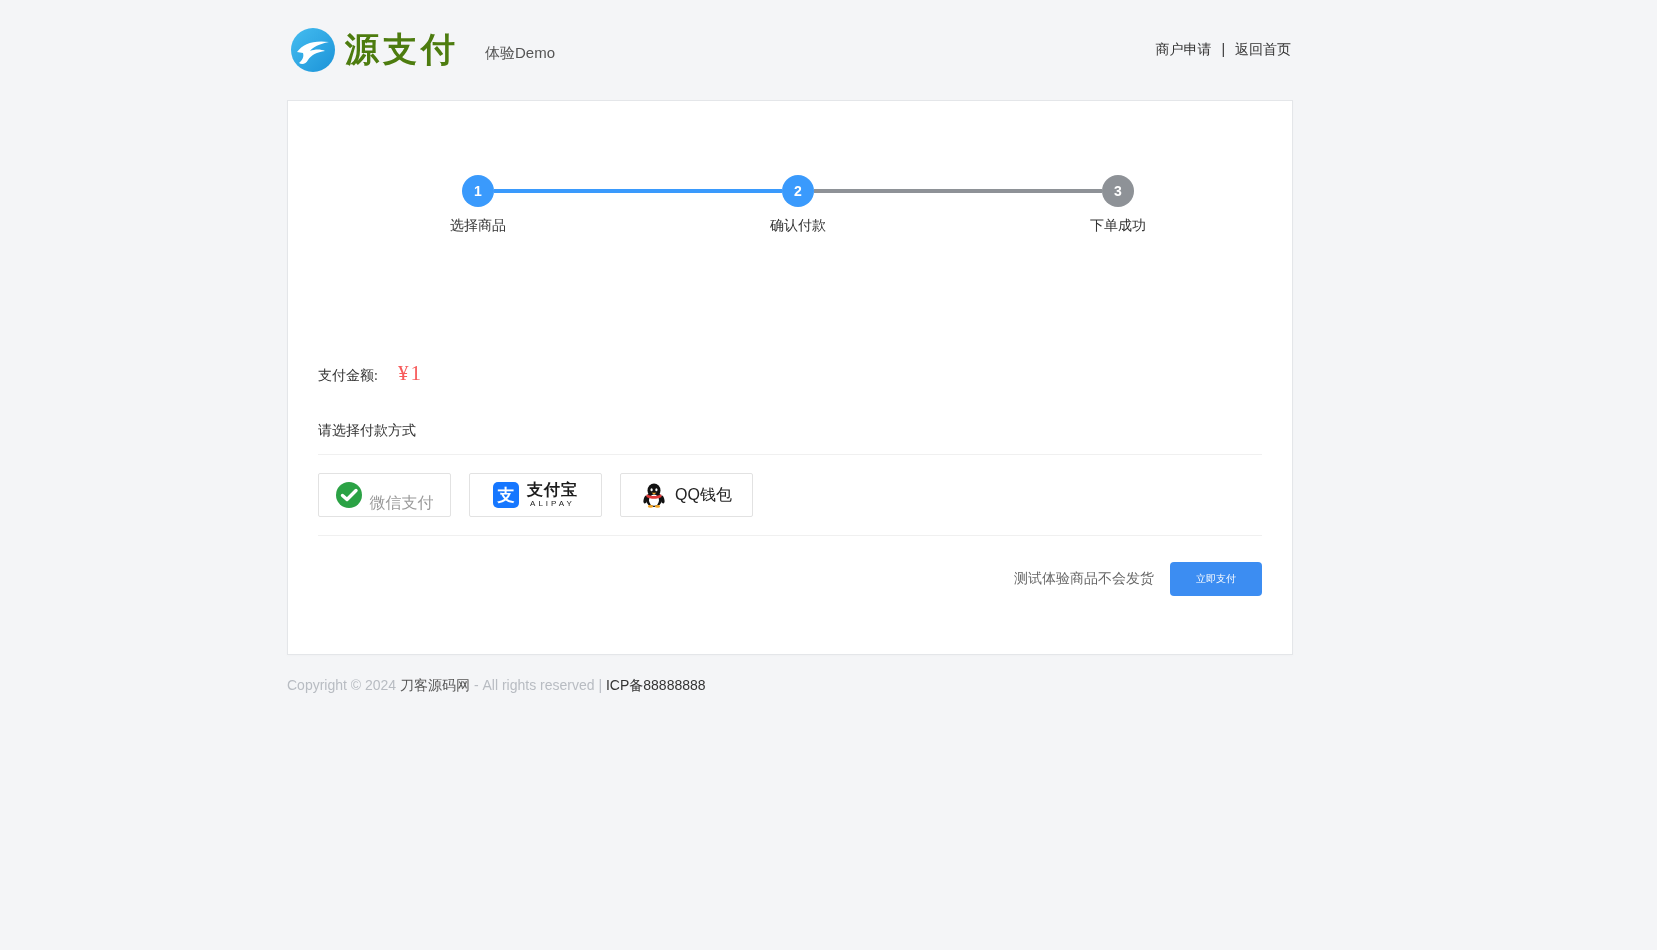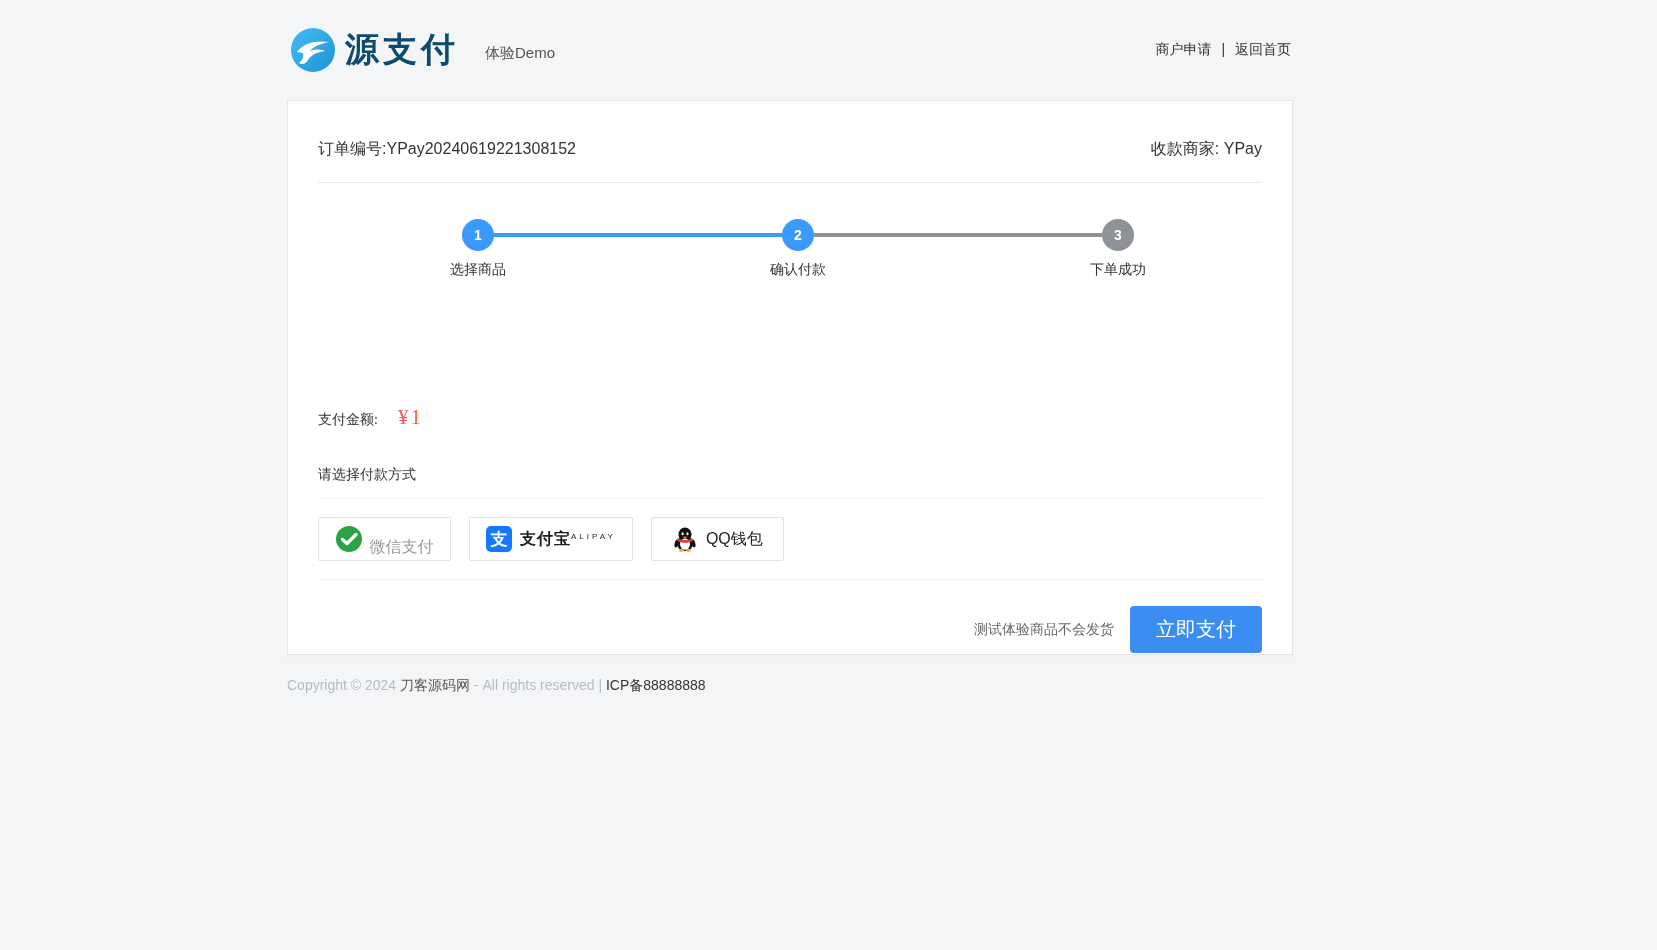--- a/index.html
+++ b/index.html
@@ -10,21 +10,21 @@
     color:#333;
     min-width:1657px;
     min-height:950px;
   }
   .page { width:1006px; margin-left:287px; }
 
   
   .header { height:100px; display:flex; align-items:center; justify-content:space-between; padding:0 2px; }
   .brand { display:flex; align-items:center; }
   .logo-mark { width:48px; height:48px; flex:0 0 auto; }
-  .logo-word { font-size:34px; font-weight:bold; color:#0c4a6e; letter-spacing:4px; margin-left:8px; font-family:"Liberation Sans","DejaVu Sans",sans-serif; }
+  .logo-word { font-size:34px; font-weight:bold; color:#4d7c0f; letter-spacing:4px; margin-left:8px; font-family:"Liberation Sans","DejaVu Sans",sans-serif; }
   .demo-label { font-size:15px; color:#555; margin-left:26px; margin-top:6px; }
   .top-nav { font-size:14px; color:#333; }
   .top-nav a { color:#333; text-decoration:none; cursor:pointer; }
   .top-nav .sep { color:#333; margin:0 6px; }
 
   
   .card {
     background:#fff;
     border:1px solid #e4e6e9;
     box-shadow:0 1px 3px rgba(0,0,0,0.02);
@@ -57,34 +57,34 @@
 
   .methods { display:flex; margin-top:18px; }
   .method-btn {
     height:44px; min-width:133px; background:#fff;
     border:1px solid #e2e2e2; border-radius:2px;
     display:flex; align-items:center; justify-content:center;
     padding:0 16px; margin-right:18px; cursor:pointer;
   }
   .method-btn .m-icon { width:26px; height:26px; flex:0 0 auto; margin-right:8px; }
   .wechat-text { font-size:16px; color:#9a9a9a;margin-top:16px; }
-  .alipay-box { display:flex; flex-direction:row; line-height:1; }
+  .alipay-box { display:flex; flex-direction:column; line-height:1;align-items:center; }
   .alipay-cn { font-size:16px; font-weight:bold; color:#1b1b1b; letter-spacing:1px; }
   .alipay-en { font-size:8px; color:#1b1b1b; letter-spacing:3px; margin-top:2px; }
   .alipay-logo { width:26px; height:26px; border-radius:5px; background:#1677ff; color:#fff; font-size:17px; font-weight:bold; display:flex; align-items:center; justify-content:center; margin-right:8px; }
   .qq-text { font-size:16px; color:#222; }
 
   .methods-divider { border:none; border-top:1px solid #f0f0f0; margin-top:18px; }
 
   
   .checkout-row { display:flex; justify-content:flex-end; align-items:center; margin-top:26px; }
   .note { font-size:14px; color:#666; margin-right:16px; }
   .pay-button {
     background:#3c8df2; color:#fff; border:none; border-radius:4px;
-    font-size:20px; padding:10px 26px; cursor:pointer;
+    font-size:10px; padding:10px 26px; cursor:pointer;
     font-family:"Liberation Sans","DejaVu Sans",sans-serif;
   }
 
   
   .footer { margin-top:22px; font-size:14px; color:#b8bcc2; padding-bottom:40px; }
   .footer a { text-decoration:none; cursor:pointer; }
   .footer .site-link { color:#555; }
   .footer .icp-link { color:#333; }
 </style>
 </head>
@@ -109,29 +109,20 @@
     </div>
     <div class="top-nav">
       <a>商户申请</a>
       <span class="sep">|</span>
       <a>返回首页</a>
     </div>
   </div>
 
   <div class="card">
 
-    <div class="order-row">
-      <div>
-        <span>订单编号:</span><span>YPay20240619221308152</span>
-      </div>
-      <div>
-        <span>收款商家:</span>
-        <span>YPay</span>
-      </div>
-    </div>
 
     <div class="steps">
       <div class="connector c1"></div>
       <div class="connector c2"></div>
       <div class="steps-row">
         <div class="step">
           <div class="step-circle active">1</div>
           <div class="step-label">选择商品</div>
         </div>
         <div class="step">

